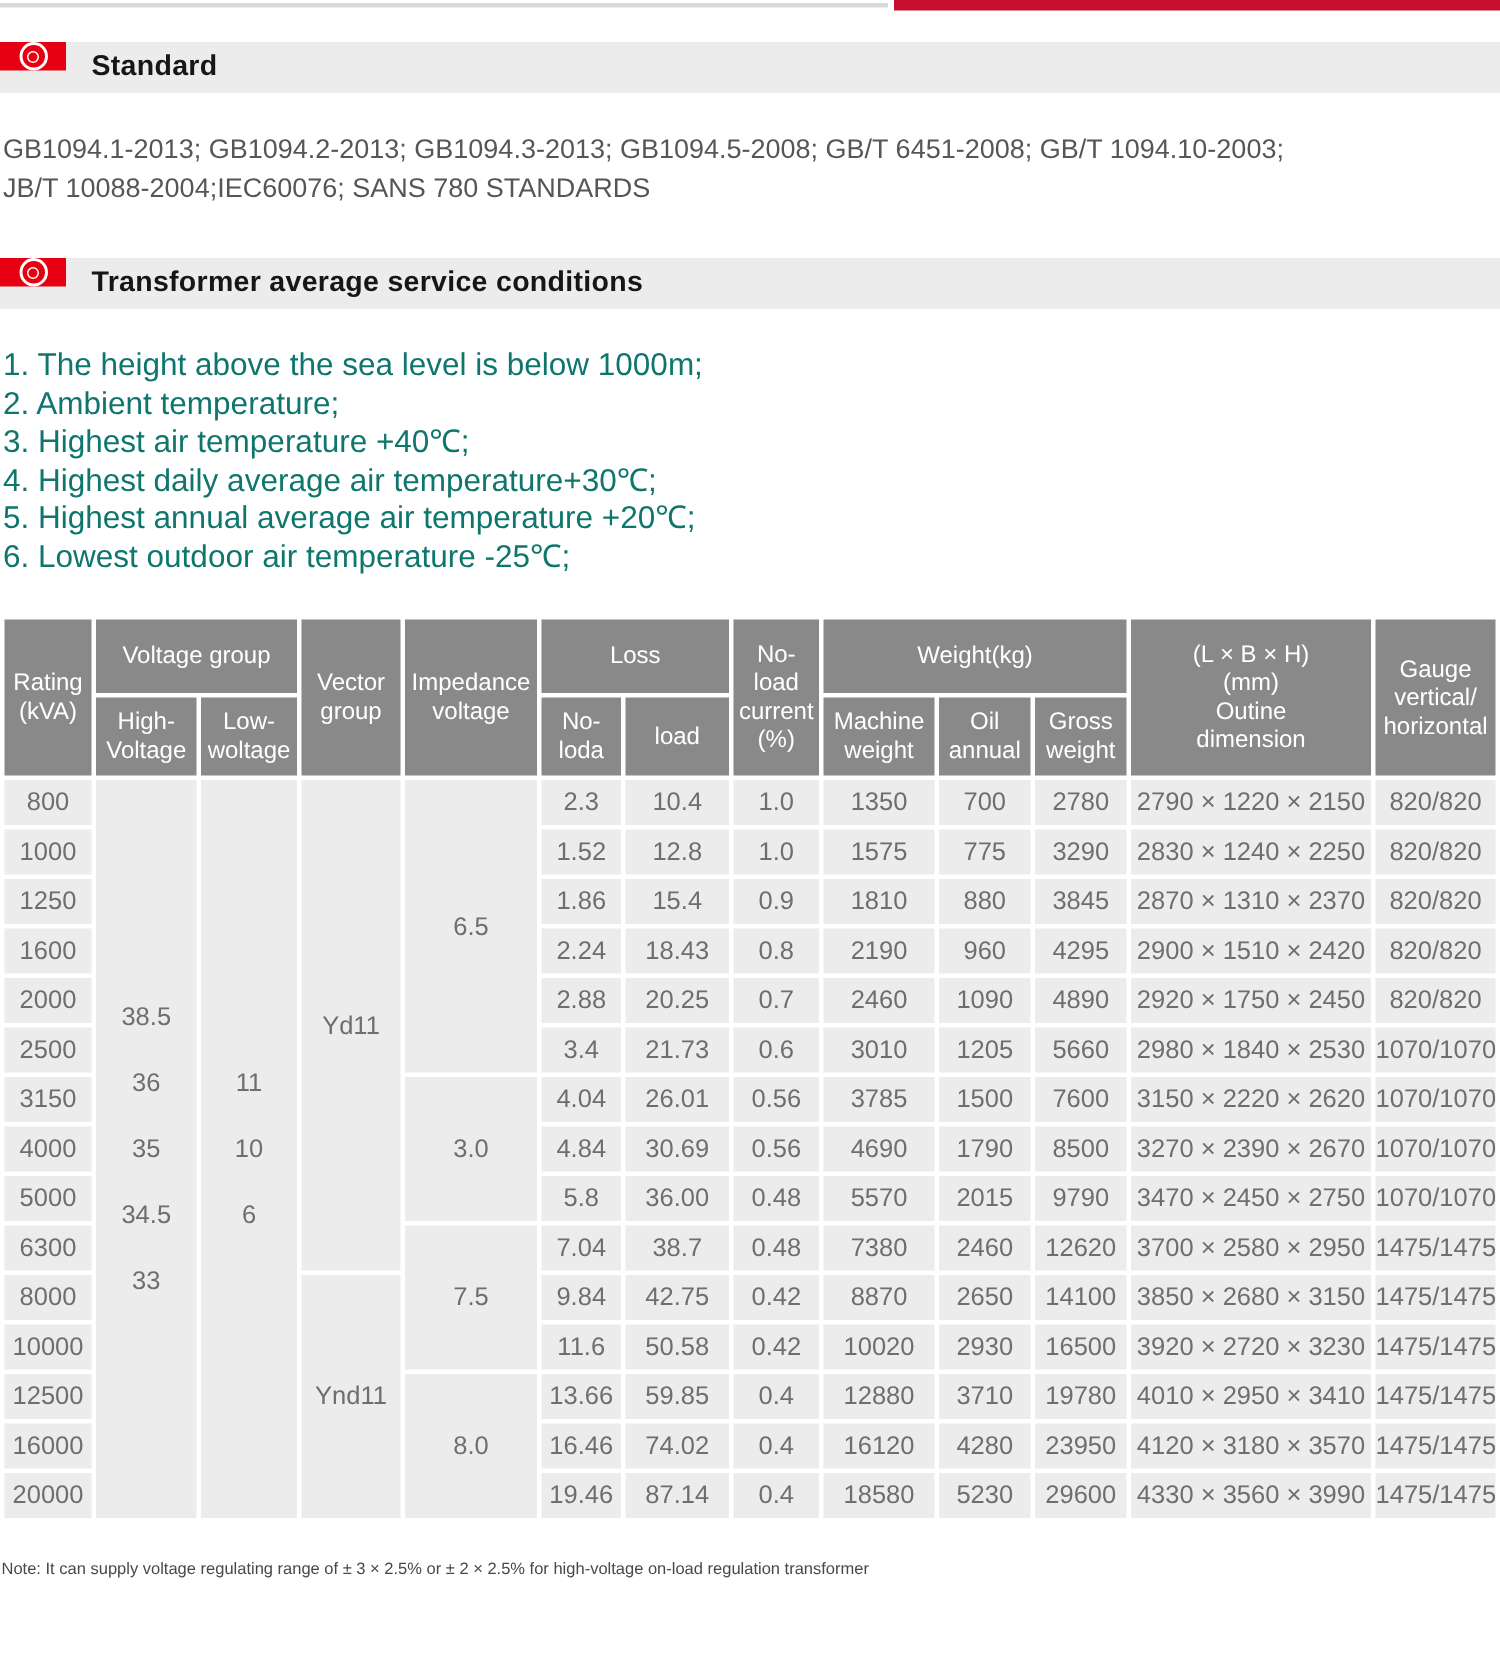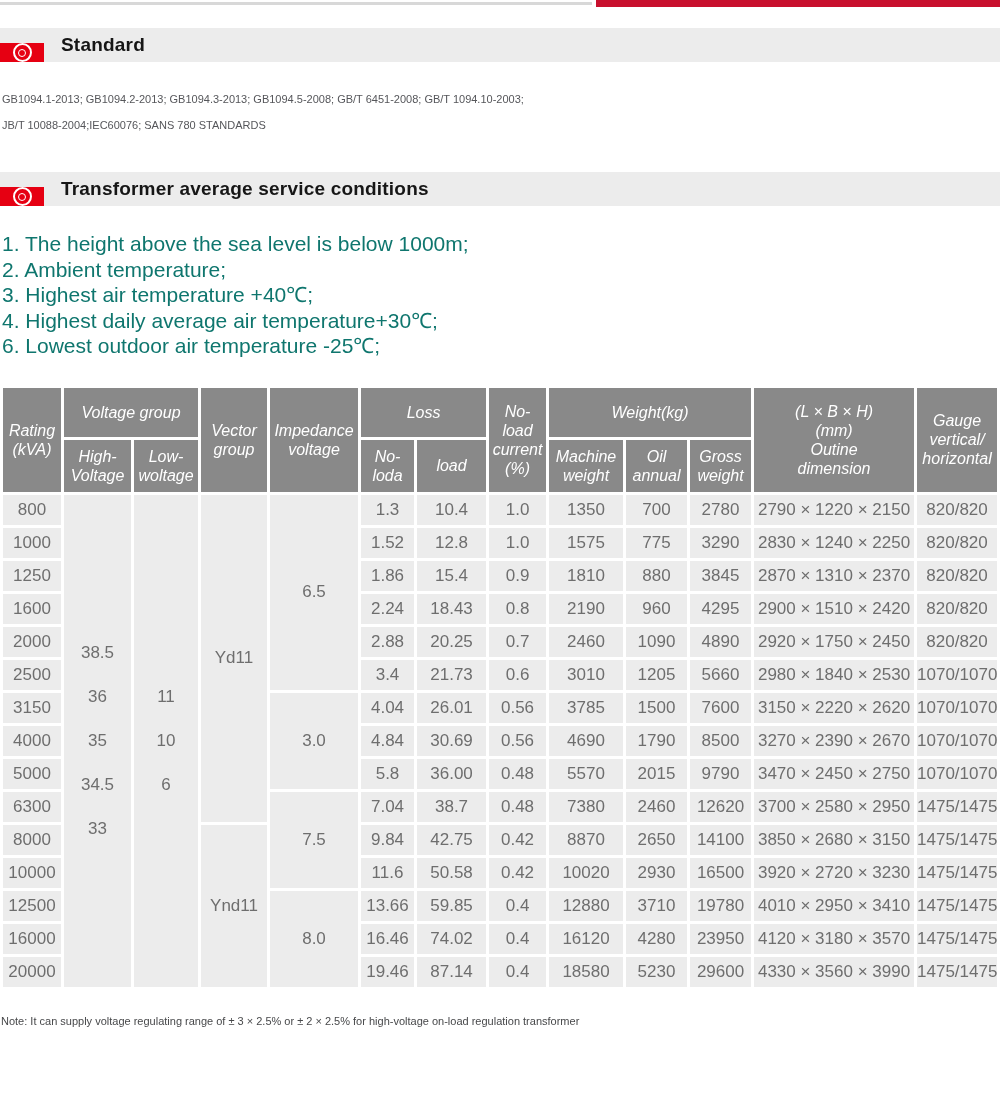--- a/index.html
+++ b/index.html
@@ -4,38 +4,38 @@
 <style>
   html,body{margin:0;padding:0;background:#fff;}
   body{width:1000px;height:1106px;position:relative;font-family:"Liberation Sans",sans-serif;color:#58595b;overflow:hidden;}
 
   
   .top-line{position:absolute;top:2px;left:0;width:592px;height:3px;background:#d8d8d8;}
   .top-red{position:absolute;top:0;left:596px;width:404px;height:7px;background:#c8102e;}
 
   
   .sec{margin:0;}
-  .sec-head{display:flex;align-items:flex-end;height:34px;background:#ececec;}
+  .sec-head{display:flex;align-items:flex-start;height:34px;background:#ececec;}
   .sec-icon{width:44px;min-width:44px;background:#e60012;display:flex;align-items:center;justify-content:center;}
   .ring{width:15px;height:15px;border:2px solid #fff;border-radius:50%;display:flex;align-items:center;justify-content:center;}
   .ring-inner{width:6px;height:6px;border:1.5px solid #fff;border-radius:50%;}
   .sec-title{font-size:19px;font-weight:bold;color:#161616;line-height:34px;margin:0 0 0 17px;letter-spacing:.2px;}
 
   .sec-standard{margin-top:28px;}
   .sec-conditions{margin-top:34px;}
   .sec-product{margin-top:26px;}
 
-  .para{margin:24px 0 4px 2px;font-size:11px;line-height:26px;color:#55565a;}
+  .para{margin:24px 0 4px 2px;font-size:18px;line-height:26px;color:#55565a;}
   .cond-list{margin:25px 0 0 2px;font-size:21px;line-height:25.5px;color:#0f766e;}
   .cond-list div{white-space:nowrap;}
 
   
   table{border-collapse:separate;border-spacing:3px;table-layout:fixed;width:1000px;margin-top:12px;}
   th,td{padding:0;text-align:center;vertical-align:middle;overflow:hidden;}
-  thead th{background:#898989;color:#fff;font-weight:normal;font-size:16px;line-height:19px;white-space:pre-line;font-style:italic;}
+  thead th{background:#898989;color:#fff;font-weight:normal;font-size:16px;line-height:19px;white-space:pre-line;}
   thead tr.h1 th{height:49px;}
   thead tr.h2 th{height:52px;}
   tbody td{background:#ececec;color:#6e6e6e;font-size:17px;height:30px;white-space:nowrap;}
   td.ml{line-height:44px;white-space:pre-line;}
   .note{margin:25px 0 0 1px;font-size:11px;color:#47484a;white-space:nowrap;}
 </style>
 </head>
 <body>
 
 <div class="top-line"></div>
@@ -63,20 +63,21 @@
           <span class="ring-inner"></span>
         </span>
       </div>
     <h2 class="sec-title">Transformer average service conditions</h2>
   </div>
   <div class="cond-list">
     <div>1. The height above the sea level is below 1000m;</div>
     <div>2. Ambient temperature;</div>
     <div>3. Highest air temperature +40℃;</div>
     <div>4. Highest daily average air temperature+30℃;</div>
+    <div>5. Highest annual average air temperature +20℃;</div>
     <div>6. Lowest outdoor air temperature -25℃;</div>
   </div>
 </div>
 
 <div class="sec sec-product">
 
   <table>
     <colgroup>
       <col style="width:58px">
         <col style="width:67px">
@@ -137,21 +138,21 @@
         <td class="ml" rowspan="15">38.5
 36
 35
 34.5
 33</td>
         <td class="ml" rowspan="15">11
 10
 6</td>
         <td rowspan="10">Yd11</td>
         <td rowspan="6">6.5</td>
-        <td>1.3</td>
+        <td>2.3</td>
         <td>10.4</td>
         <td>1.0</td>
         <td>1350</td>
         <td>700</td>
         <td>2780</td>
         <td>2790 × 1220 × 2150</td>
         <td>820/820</td>
       </tr>
       <tr>
         <td>1000</td>

